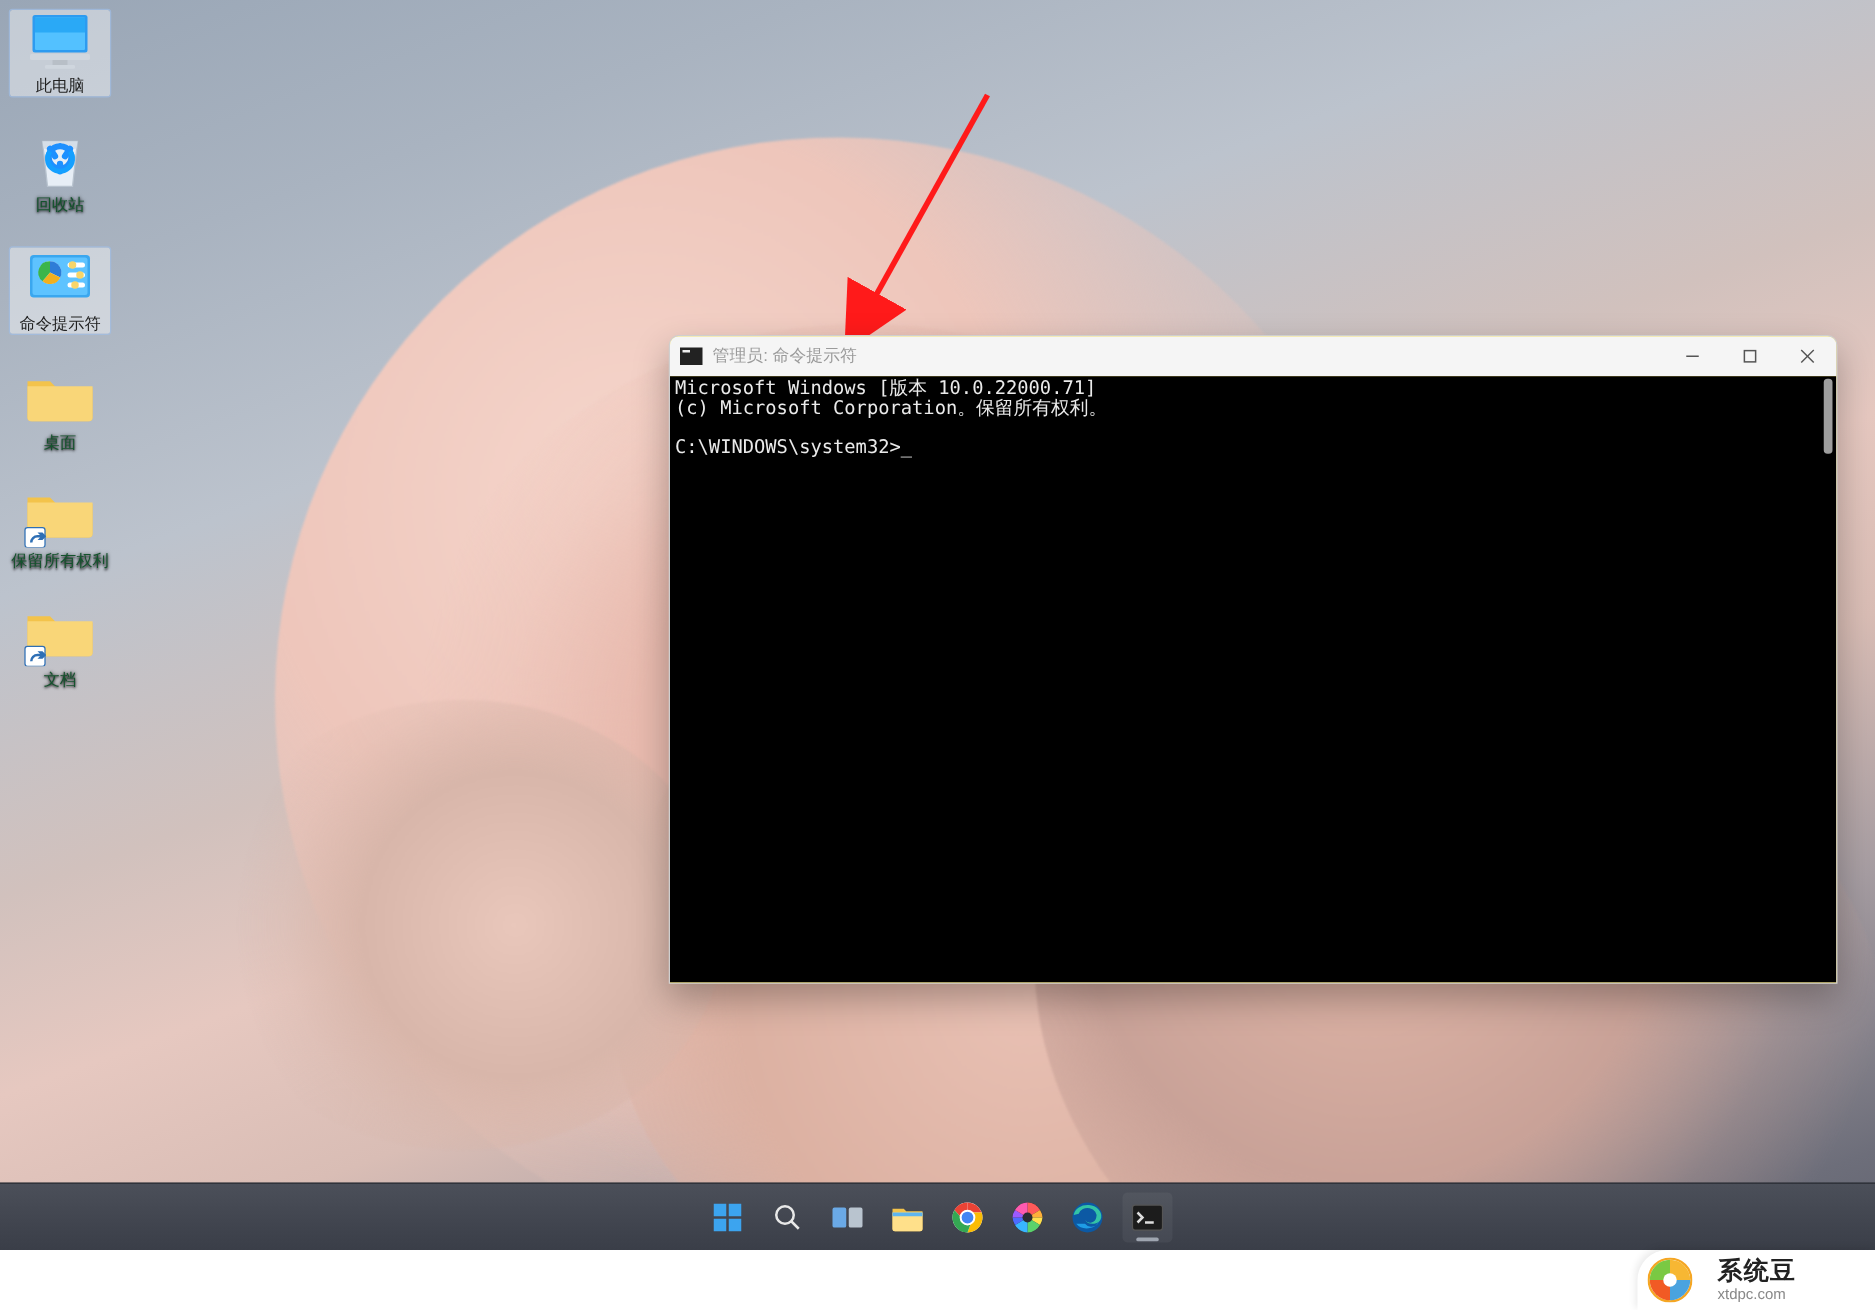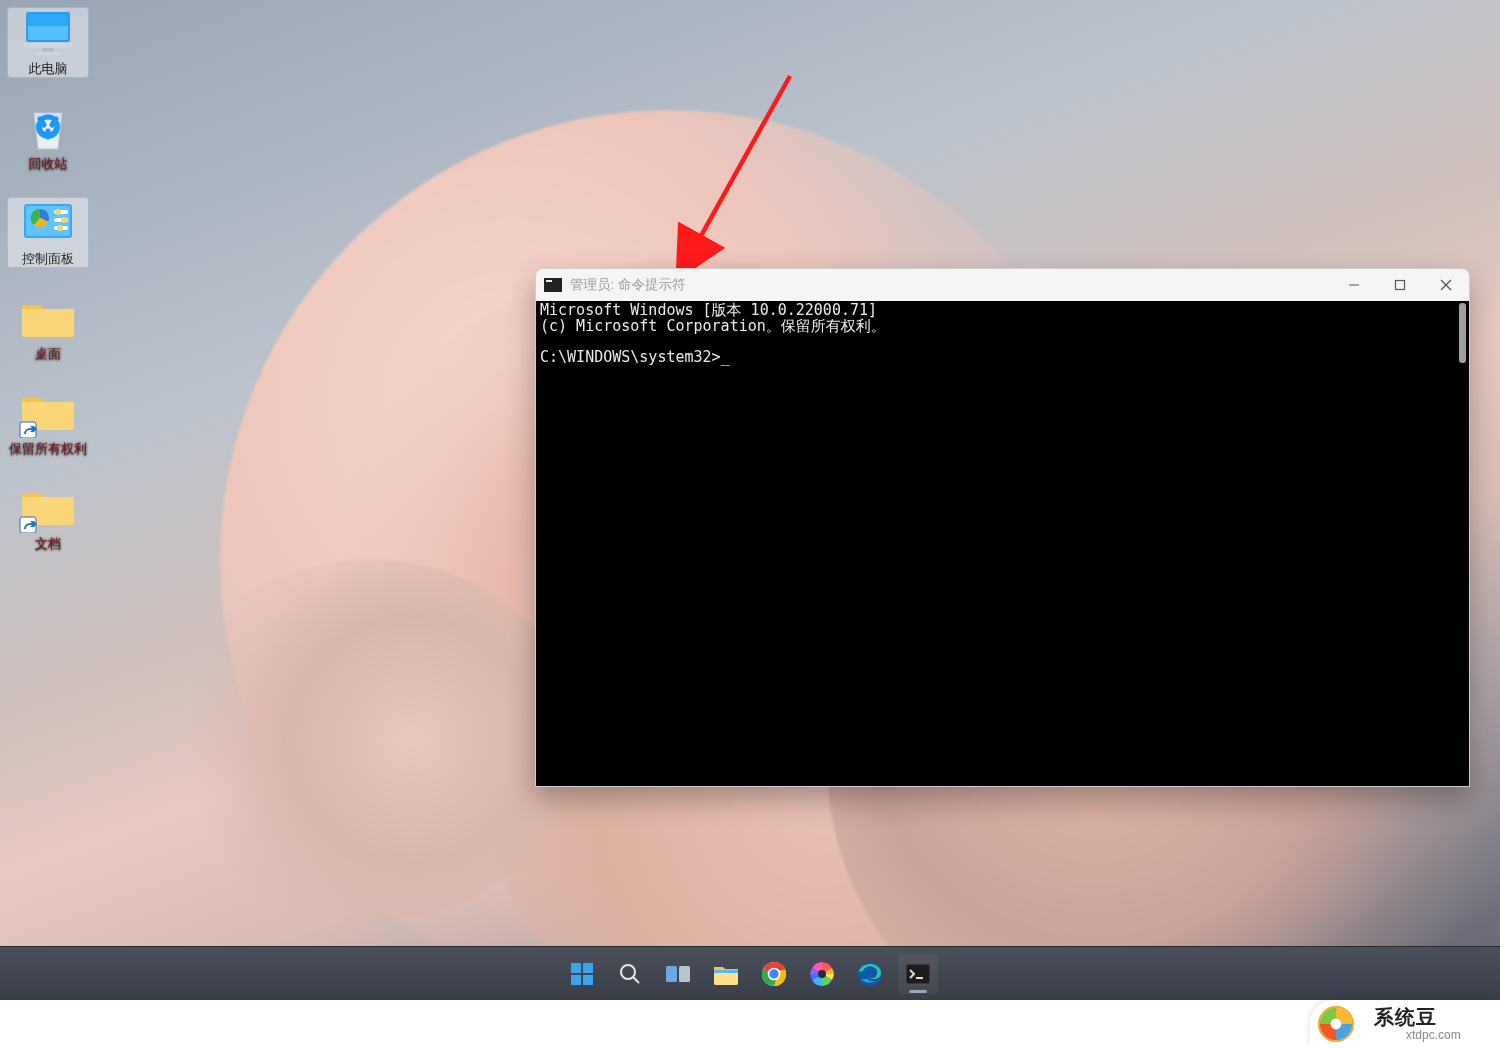--- a/index.html
+++ b/index.html
@@ -52,21 +52,21 @@
   .sel {
     background: rgba(255,255,255,0.42);
     outline: 1px solid rgba(160,190,230,0.7);
     border-radius: 2px;
   }
   .desktop-icon .ico {
     width: 64px; height: 50px; display: flex; align-items: center; justify-content: center;
   }
   .desktop-icon .lbl {
     font-size: 13px;
-    color: #7f1d1d;
+    color: #14532d;
     text-align: center;
     text-shadow: 0 1px 2px rgba(0,0,0,0.8), 0 0 3px rgba(0,0,0,0.6);
     line-height: 1.15;
     max-width: 80px;
   }
   .sel .lbl { color: #222; text-shadow: none; }
 
   
   .annotation-arrow {
     position: absolute; pointer-events: none;
@@ -157,21 +157,21 @@
     display: flex; align-items: center; gap: 20px;
     padding: 4px 14px 4px 8px;
     border-top-left-radius: 24px;
     box-shadow: -2px -2px 6px rgba(0,0,0,0.08);
   }
   .watermark .logo {
     width: 36px; height: 36px;
   }
   .wm-text { display:flex; flex-direction:column; line-height:1;}
   .wm-text .l1 { font-size: 20px; font-weight: 700; color:#222; letter-spacing: 1px;}
-  .wm-text .l2 { font-size: 12px; color:#888; margin-top:2px;margin-left:32px;}
+  .wm-text .l2 { font-size: 12px; color:#888; margin-top:2px;}
 
   
   .folder-base { fill: #f3c34b; }
   .folder-top  { fill: #f9d678; }
 </style>
 </head>
 <body>
 
 <div class="wallpaper-bloom">
   <div class="petal p1"></div>
@@ -220,21 +220,21 @@
         <path d="M20 18 L28.2 22 A9 9 0 0 1 14 25 Z" fill="#f2b01e"></path>
         <path d="M20 18 L14 25 A9 9 0 0 1 20 9 Z" fill="#3bb54a"></path>
         <rect x="34" y="10" width="14" height="4" rx="2" fill="#fff"></rect>
         <rect x="34" y="18" width="14" height="4" rx="2" fill="#fff"></rect>
         <rect x="34" y="26" width="14" height="4" rx="2" fill="#fff"></rect>
         <circle cx="38" cy="12" r="3" fill="#f8d568"></circle>
         <circle cx="44" cy="20" r="3" fill="#f8d568"></circle>
         <circle cx="40" cy="28" r="3" fill="#f8d568"></circle>
       </svg>
     </div>
-    <div class="lbl">控制面板</div>
+    <div class="lbl">命令提示符</div>
   </div>
 
   <div class="desktop-icon">
     <div class="ico">
       <svg width="60" height="46" viewBox="0 0 60 46">
         <path class="folder-base" d="M4 10 h18 l5 5 h29 v24 a3 3 0 0 1 -3 3 H7 a3 3 0 0 1 -3 -3 Z"></path>
         <path class="folder-top" d="M4 14 h52 v25 a3 3 0 0 1 -3 3 H7 a3 3 0 0 1 -3 -3 Z"></path>
       </svg>
     </div>
     <div class="lbl">桌面</div>

